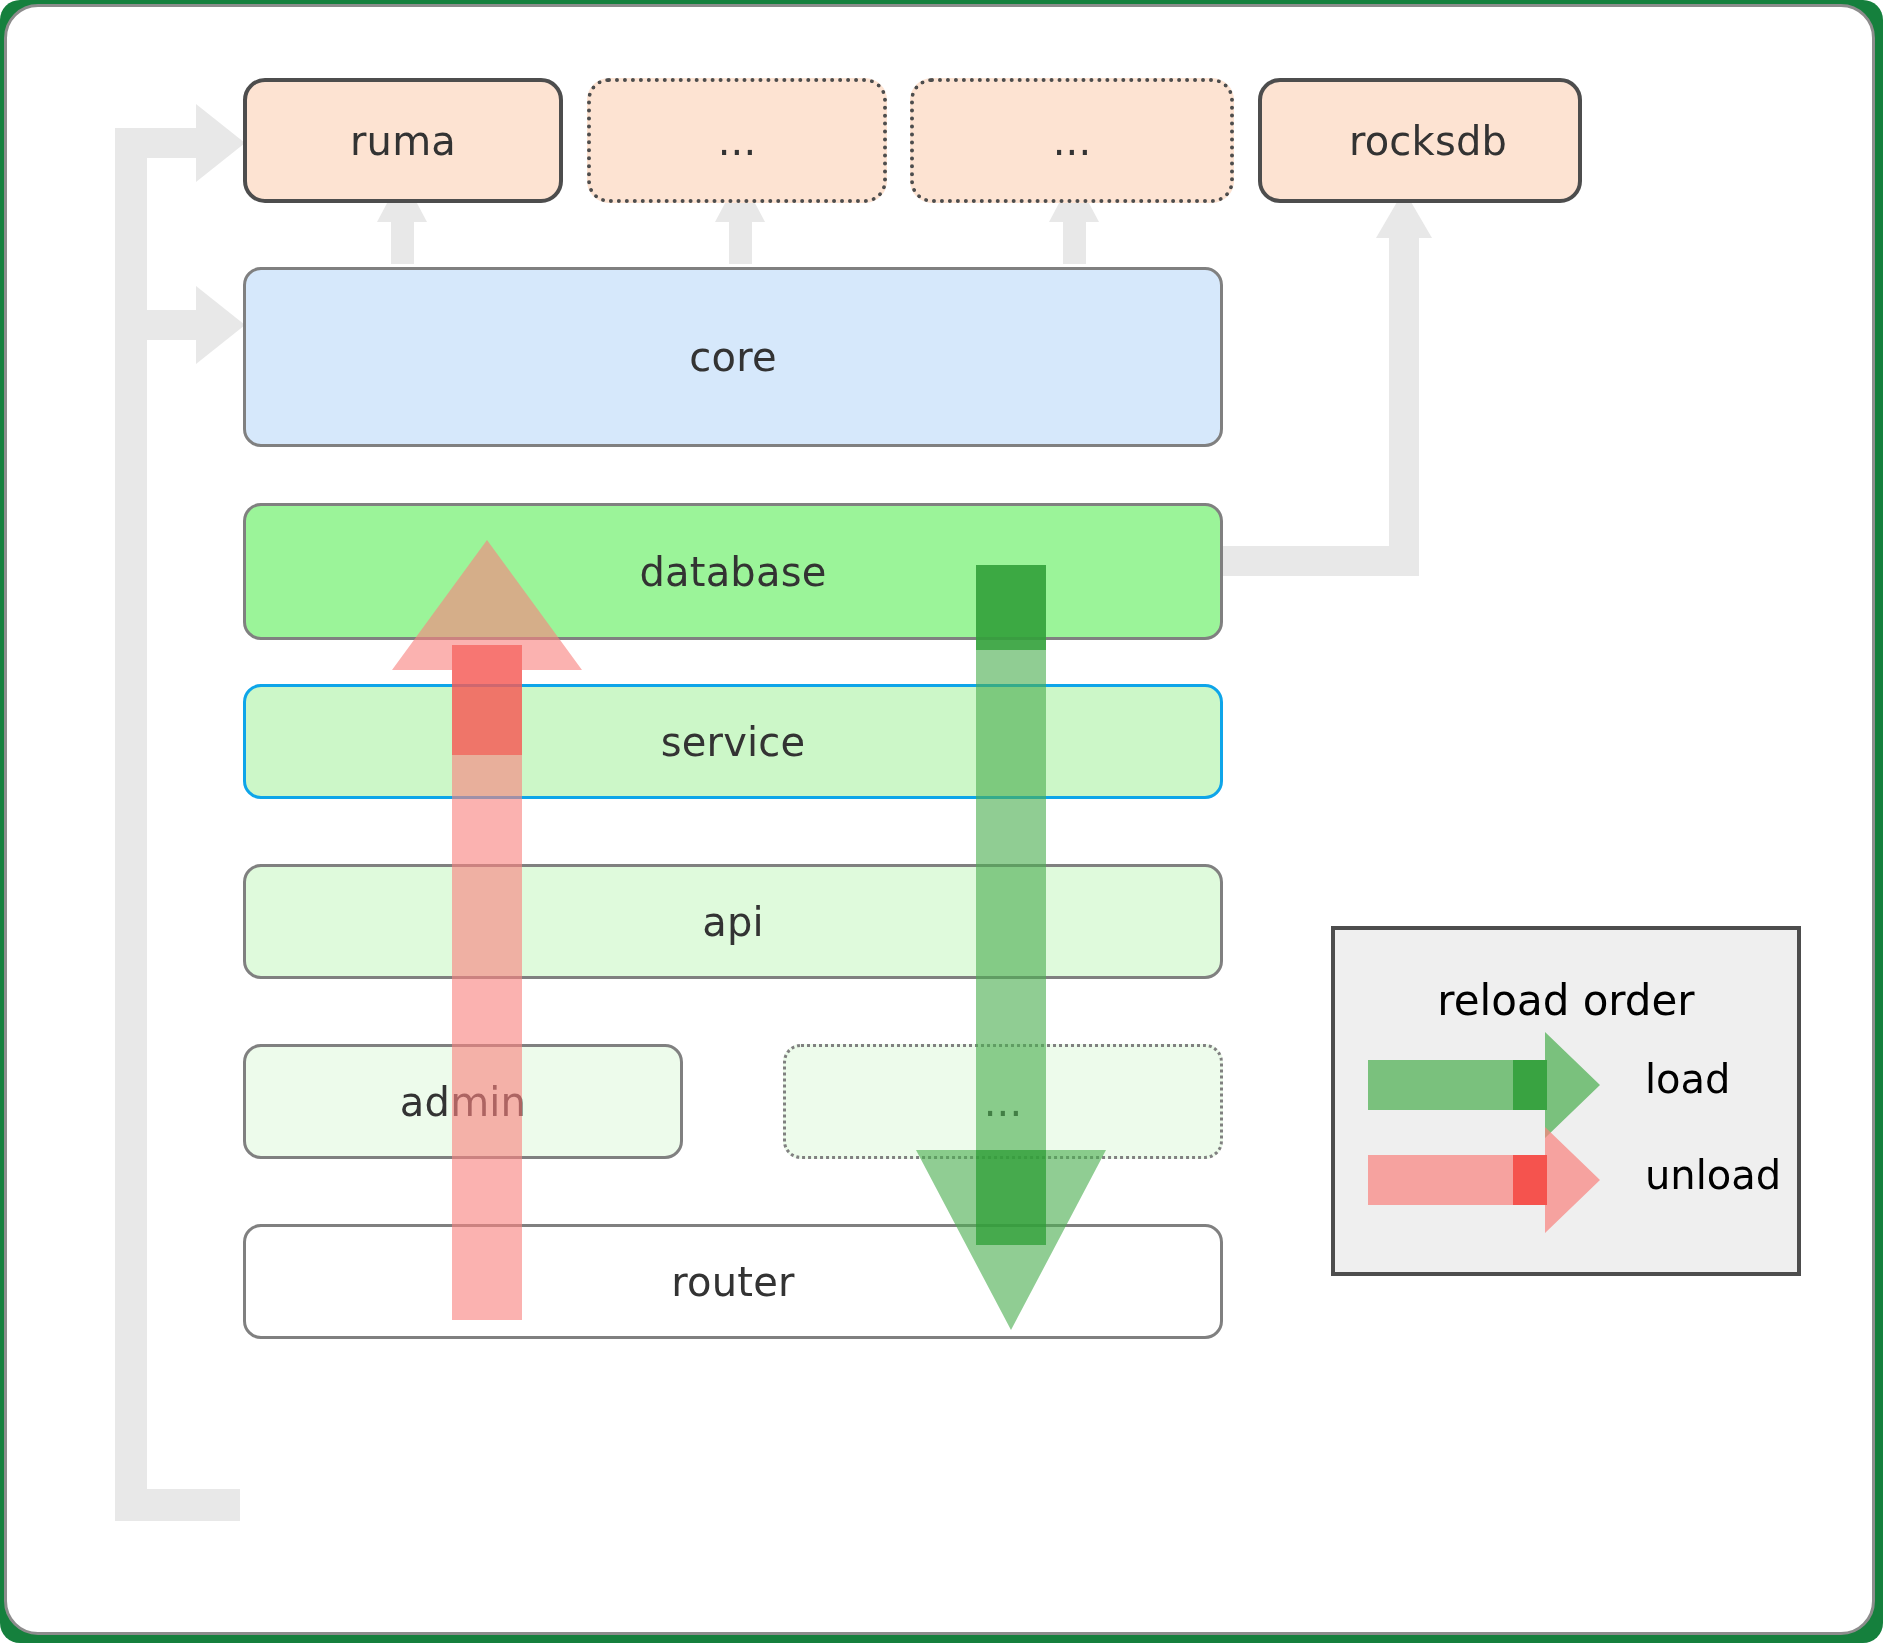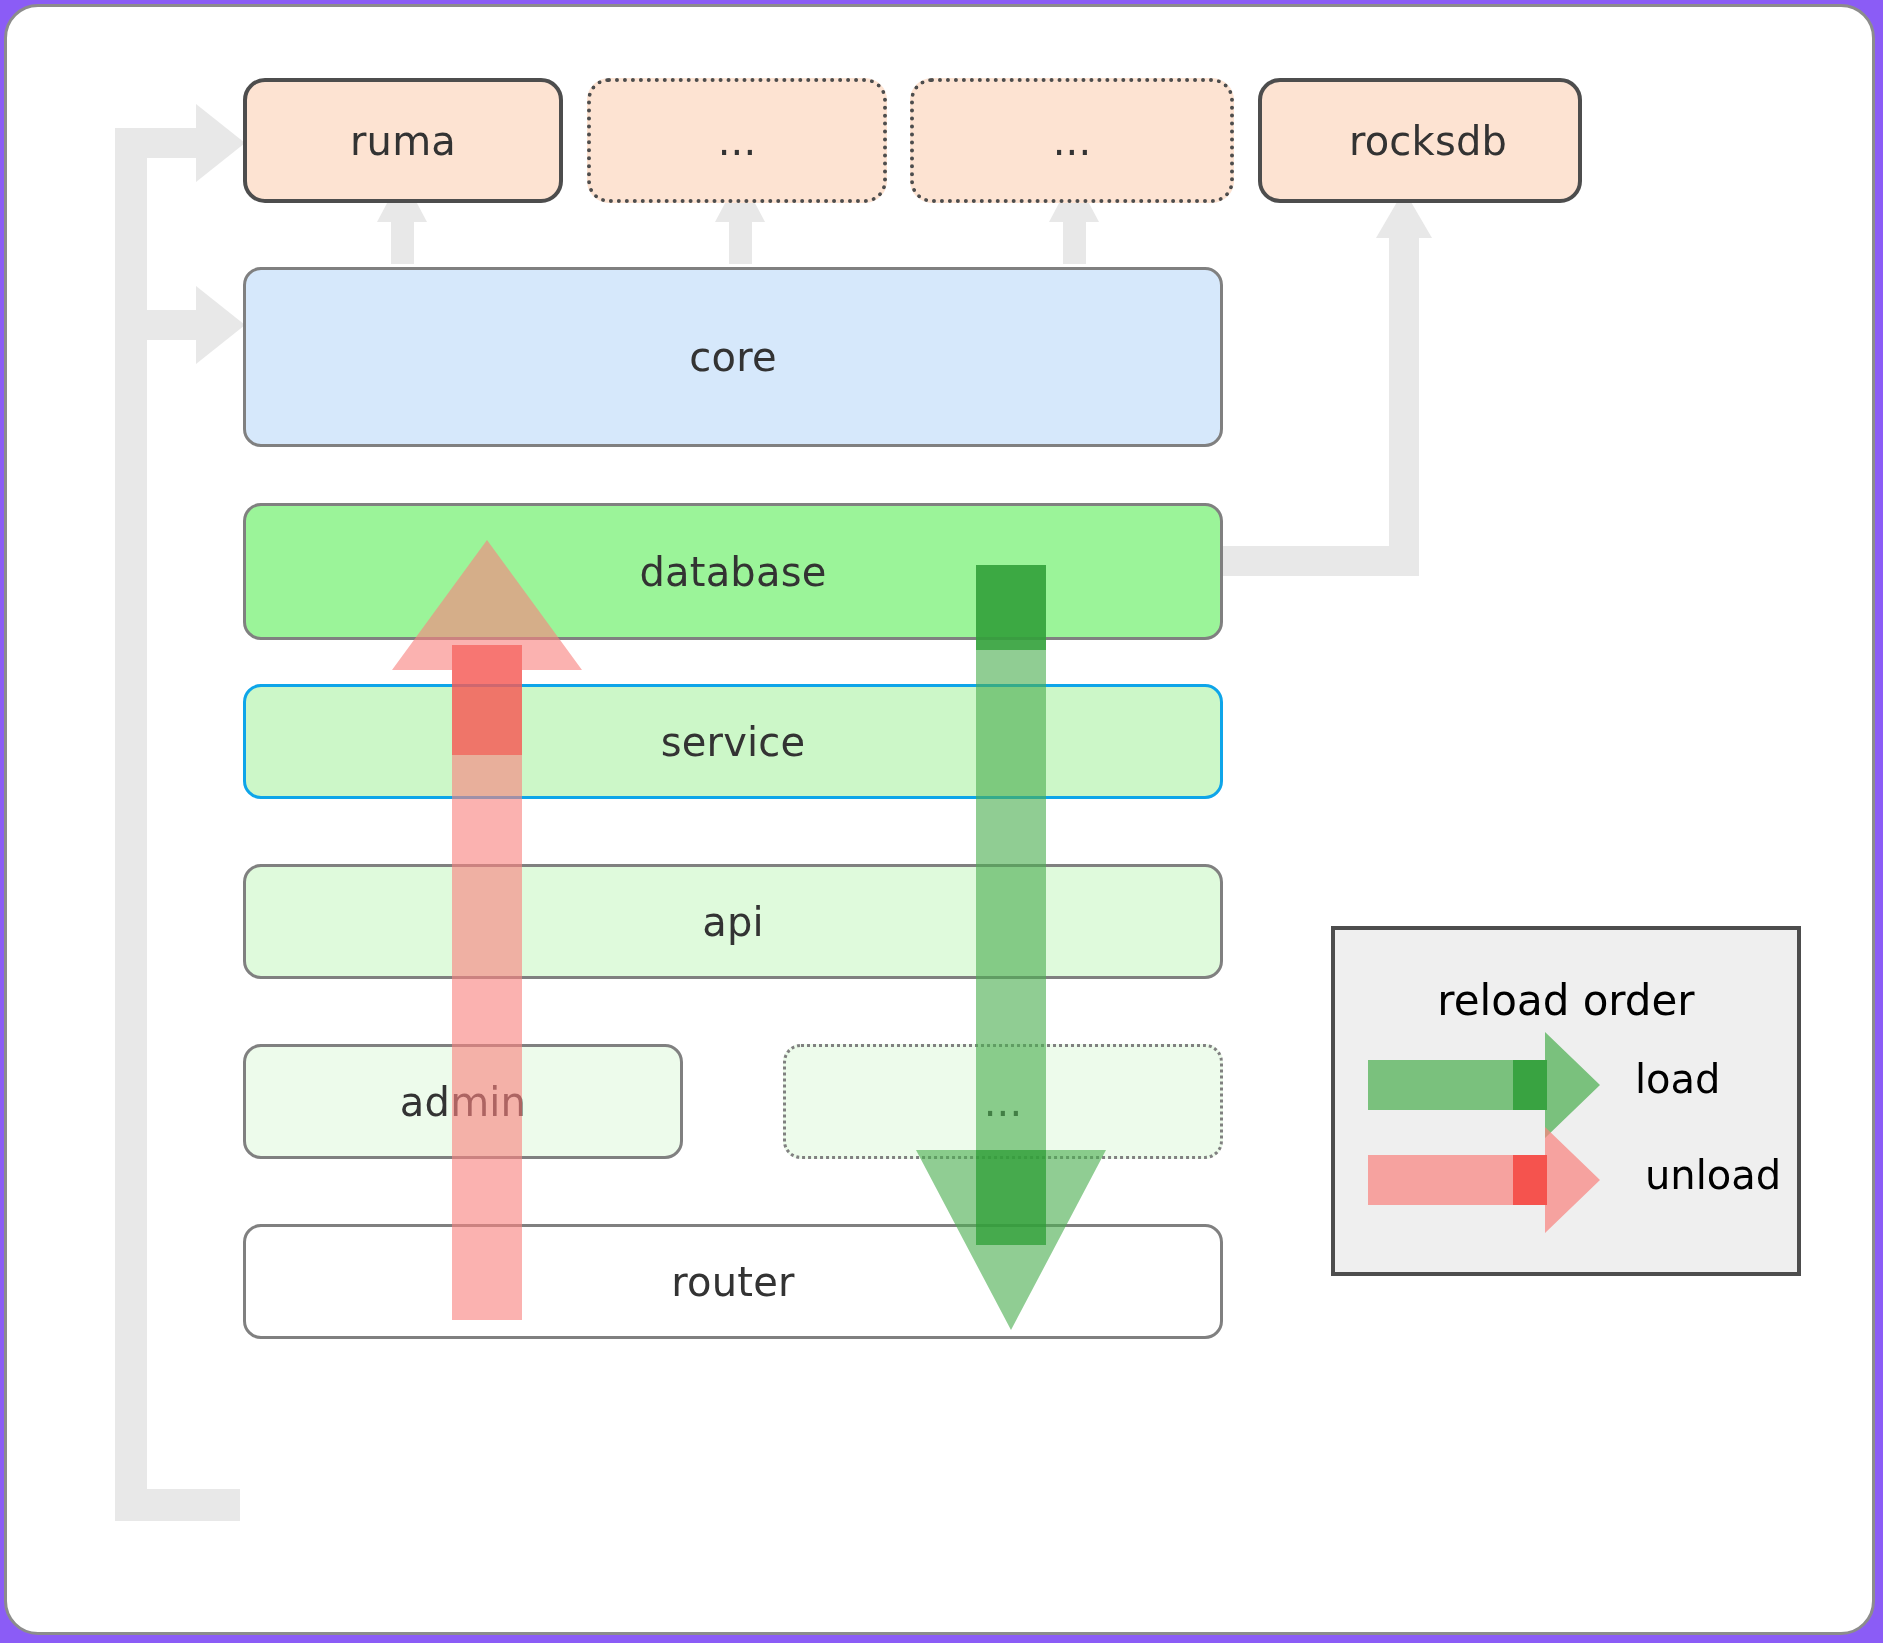--- a/index.html
+++ b/index.html
@@ -5,22 +5,23 @@
   html, body {
     margin: 0;
     padding: 0;
     background: #ffffff;
     font-family: "DejaVu Sans", "Liberation Sans", sans-serif;
   }
   #stage {
     position: relative;
     width: 1883px;
     height: 1643px;
-    background: #8b5cf6;
+    background: #15803d;
     overflow: hidden;
+    border-radius: 20px;
   }
   
   .outer-frame {
     position: absolute;
     left: 4px;
     top: 4px;
     width: 1871px;
     height: 1631px;
     box-sizing: border-box;
     border: 3px solid #8c8c8c;
@@ -185,21 +186,21 @@
                L 1046,565 Z"></path>
     </g>
     <g opacity="0.75">
       <rect x="976" y="565" width="70" height="85" fill="#2e9e36"></rect>
       <rect x="976" y="1150" width="70" height="95" fill="#2e9e36"></rect>
     </g>
   </svg>
 
   <div class="legend-box" style="left:1331px; top:926px; width:470px; height:350px;">
     <div class="legend-title">reload order</div>
-    <div class="legend-label" style="left:300px; top:126px;">load</div>
+    <div class="legend-label" style="left:310px; top:126px;">load</div>
     <div class="legend-label" style="left:310px; top:222px;">unload</div>
   </div>
 
   <svg class="layer legendart" viewBox="0 0 1883 1643">
 
     <g opacity="0.72">
       <path fill="#4CAF50" d="M 1368,1060
                L 1545,1060
                L 1545,1032
                L 1600,1085

